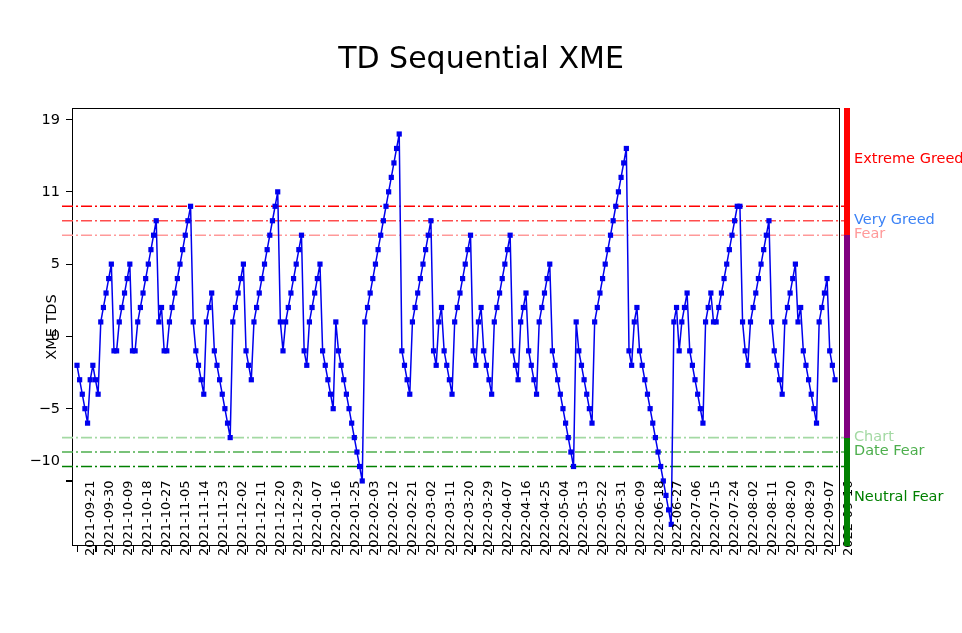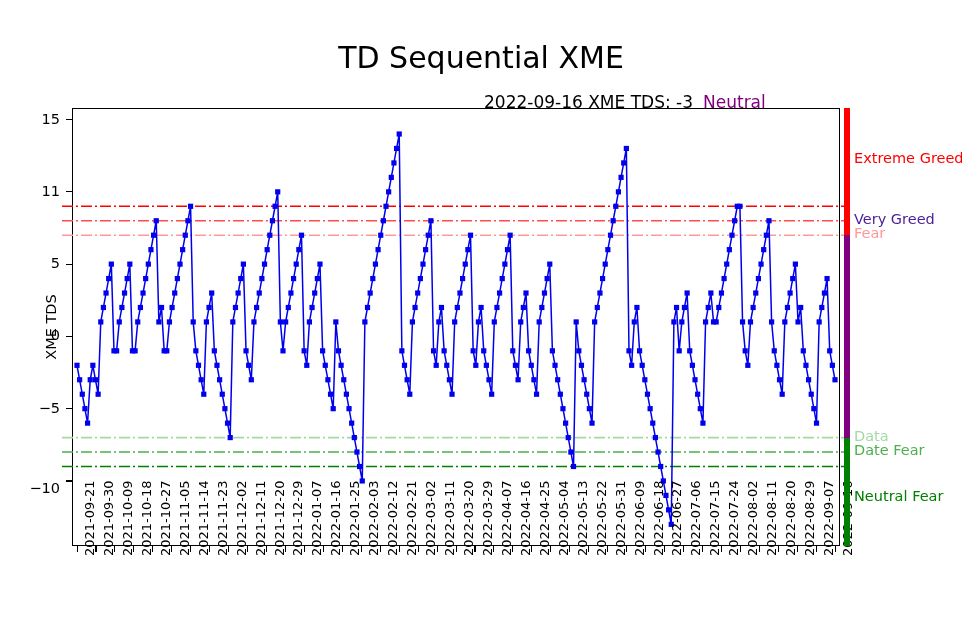--- a/index.html
+++ b/index.html
@@ -331,39 +331,36 @@
           <rect x="744.5533101045296" y="211.34059405940596" width="5.2" height="5.2" fill="#0000ee"></rect>
           <rect x="747.194425087108" y="196.88514851485147" width="5.2" height="5.2" fill="#0000ee"></rect>
           <rect x="749.8355400696864" y="182.42970297029703" width="5.2" height="5.2" fill="#0000ee"></rect>
           <rect x="752.4766550522647" y="167.9742574257426" width="5.2" height="5.2" fill="#0000ee"></rect>
           <rect x="755.1177700348431" y="240.25148514851486" width="5.2" height="5.2" fill="#0000ee"></rect>
           <rect x="757.7588850174216" y="254.70693069306932" width="5.2" height="5.2" fill="#0000ee"></rect>
           <rect x="760.4" y="269.16237623762373" width="5.2" height="5.2" fill="#0000ee"></rect>
         </g>
       </svg>
 
-    <div id="annot">
-      <span>2022-09-16 XME TDS: -3</span><span class="neutral">Neutral</span>
-    </div>
 
     <div id="yaxis-title">XME TDS</div>
 
     <div id="yticks-holder">
         <div class="ytick" style="top: 11.0644px;"></div>
-        <div class="ylabel" style="left: -58px; top: 2.56436px;">15</div>
+        <div class="ylabel" style="left: -58px; top: 2.56436px;">19</div>
         <div class="ytick" style="top: 83.3416px;"></div>
         <div class="ylabel" style="left: -58px; top: 74.8416px;">11</div>
         <div class="ytick" style="top: 155.619px;"></div>
         <div class="ylabel" style="left: -58px; top: 147.119px;">5</div>
         <div class="ytick" style="top: 227.896px;"></div>
         <div class="ylabel" style="left: -58px; top: 219.396px;">0</div>
         <div class="ytick" style="top: 300.173px;"></div>
         <div class="ylabel" style="left: -58px; top: 291.673px;">−5</div>
         <div class="ytick" style="top: 372.45px;"></div>
-        <div class="ylabel" style="left: -58px; top: 372px;">−10</div>
+        <div class="ylabel" style="left: -58px; top: 344px;">−10</div>
       </div>
     <div id="xticks-holder">
         <div class="xtick" style="left: 4.5px;"></div>
         <div class="xlabel" style="left: 10px; top: 448px;">2021-09-21</div>
         <div class="xtick" style="left: 23.45px;"></div>
         <div class="xlabel" style="left: 28.95px; top: 448px;">2021-09-30</div>
         <div class="xtick" style="left: 42.4px;"></div>
         <div class="xlabel" style="left: 47.9px; top: 448px;">2021-10-09</div>
         <div class="xtick" style="left: 61.35px;"></div>
         <div class="xlabel" style="left: 66.85px; top: 448px;">2021-10-18</div>
@@ -437,23 +434,23 @@
         <div class="xlabel" style="left: 711.15px; top: 448px;">2022-08-20</div>
         <div class="xtick" style="left: 724.6px;"></div>
         <div class="xlabel" style="left: 730.1px; top: 448px;">2022-08-29</div>
         <div class="xtick" style="left: 743.55px;"></div>
         <div class="xlabel" style="left: 749.05px; top: 448px;">2022-09-07</div>
         <div class="xtick" style="left: 762.5px;"></div>
         <div class="xlabel" style="left: 768px; top: 448px;">2022-09-16</div>
       </div>
     <div id="zonelabels">
         <div class="zonelabel" style="left: 782px; top: 117.208px; color: rgb(255, 153, 153);">Fear</div>
-        <div class="zonelabel" style="left: 782px; top: 102.752px; color: #4c1d95;">Very Greed</div>
+        <div class="zonelabel" style="left: 782px; top: 102.752px; color: #3b82f6;">Very Greed</div>
         <div class="zonelabel" style="left: 782px; top: 42.0396px; color: rgb(255, 0, 0);">Extreme Greed</div>
-        <div class="zonelabel" style="left: 782px; top: 319.584px; color: rgb(163, 217, 163);">Data</div>
+        <div class="zonelabel" style="left: 782px; top: 319.584px; color: rgb(163, 217, 163);">Chart</div>
         <div class="zonelabel" style="left: 782px; top: 334.04px; color: rgb(77, 175, 77);">Date Fear</div>
         <div class="zonelabel" style="left: 782px; top: 380.297px; color: rgb(0, 128, 0);">Neutral Fear</div>
       </div>
     <div id="cbar" style="left: 772px; top: 0px; height: 438px;">
         <div class="cseg" style="top: 0px; height: 127.208px; background: rgb(255, 0, 0);"></div>
         <div class="cseg" style="top: 127.208px; height: 202.376px; background: rgb(128, 0, 128);"></div>
         <div class="cseg" style="top: 329.584px; height: 108.416px; background: rgb(0, 128, 0);"></div>
       </div>
   </div>
 </div>

